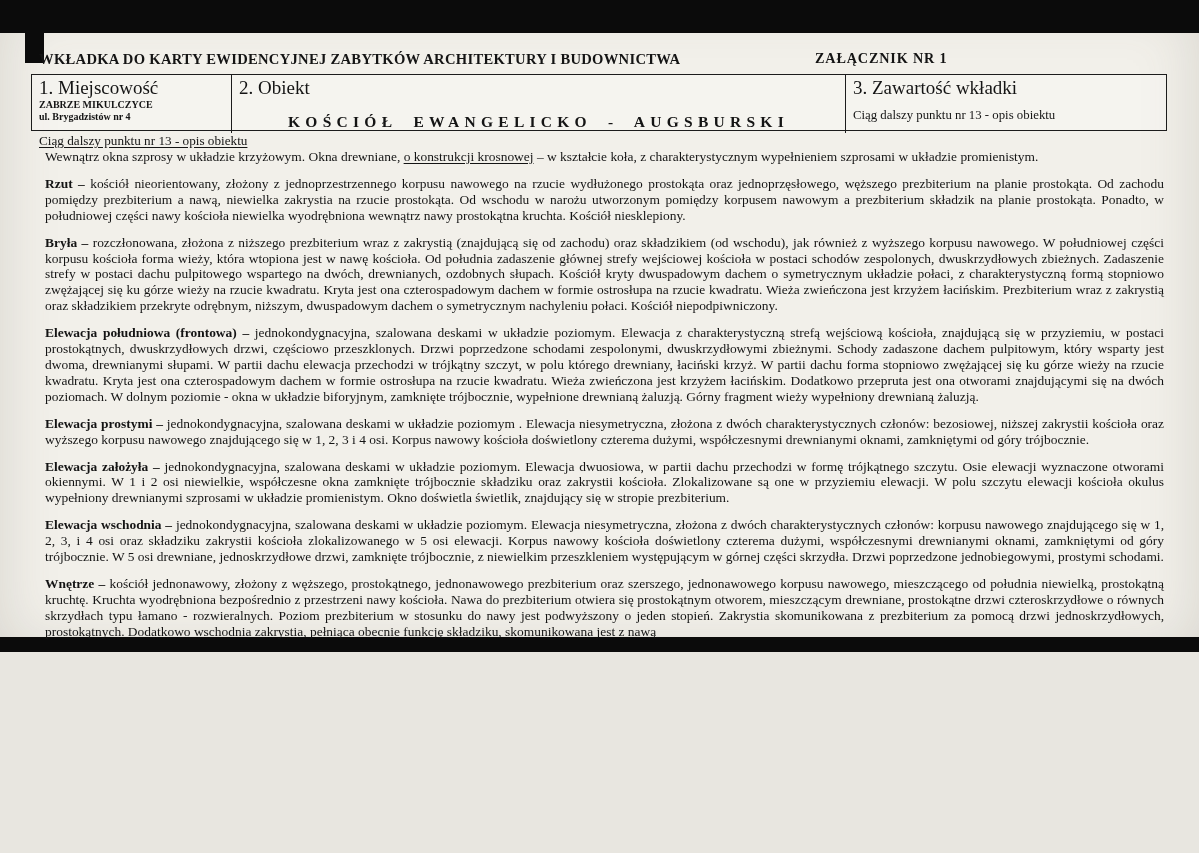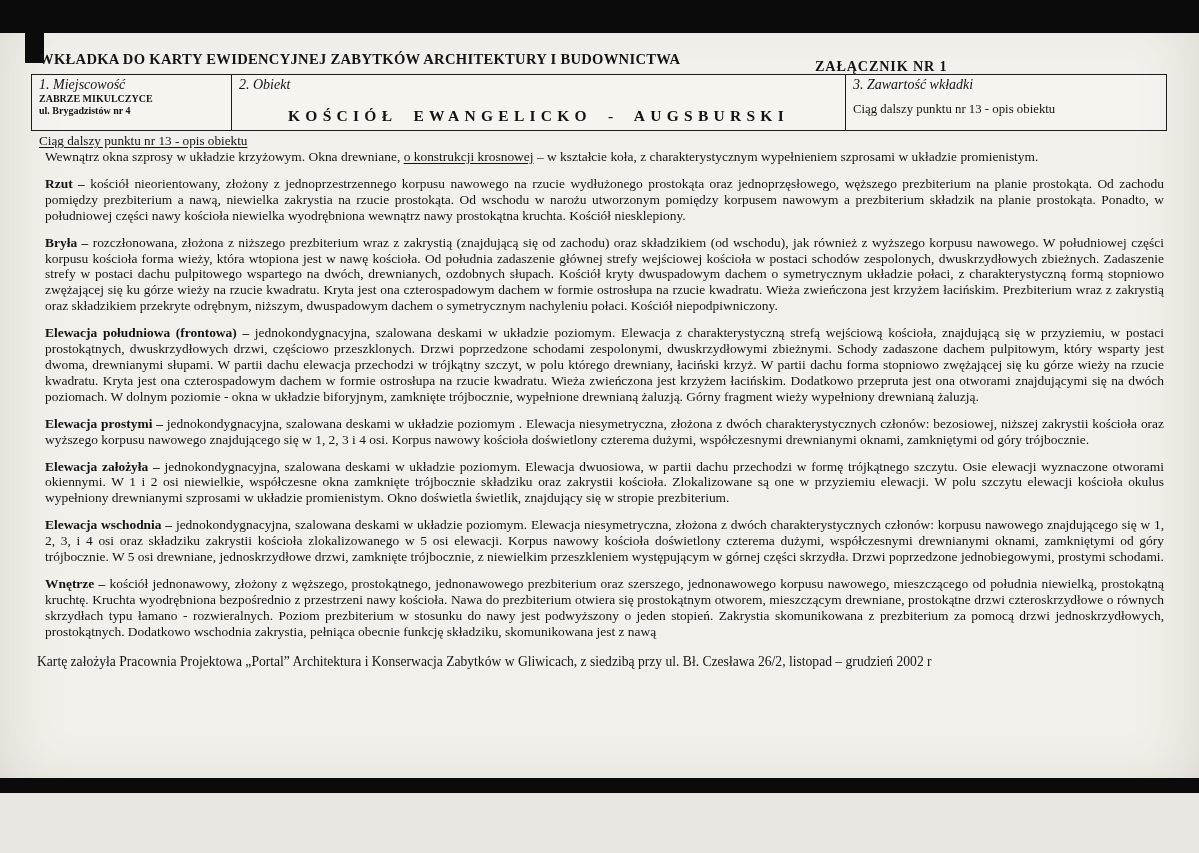--- a/index.html
+++ b/index.html
@@ -3,52 +3,52 @@
 <meta charset="utf-8">
 <style>
   html,body{margin:0;padding:0;}
   body{
     width:1199px;height:853px;
     font-family:"Liberation Serif","DejaVu Serif",serif;
     background:#e8e6e0;
     overflow:hidden;
   }
   .page{
-    position:relative;width:1199px;height:793px;
+    position:relative;width:1199px;height:652px;
     background:#f2f0ea;
     color:#141414;
     overflow:hidden;
     box-shadow:inset 0 0 60px rgba(90,85,70,.18);
   }
   
   .band-top{position:absolute;top:0;left:0;width:1199px;height:33px;background:#0b0b0b;}
   .band-bottom{position:absolute;left:0;bottom:0;width:1199px;height:15px;background:#0b0b0b;}
   .corner-notch{position:absolute;top:33px;left:25px;width:19px;height:30px;background:#0b0b0b;}
 
   
   .header-row{position:absolute;top:50px;left:39px;right:34px;height:20px;}
   .header-title{
     font-weight:bold;font-size:14.6px;letter-spacing:.02em;white-space:nowrap;
   }
   .header-attachment{
-    position:absolute;left:776px;top:8px;
+    position:absolute;left:776px;top:0;
     font-weight:bold;font-size:14.2px;letter-spacing:.06em;white-space:nowrap;
   }
 
   
   .id-table{
     position:absolute;top:74px;left:31px;width:1136px;height:57px;
     border:1.6px solid #1c1c1c;
     display:grid;grid-template-columns:199px 614px 1fr;
     box-sizing:border-box;
     background:rgba(255,255,255,.25);
   }
   .id-cell{box-sizing:border-box;padding:2px 7px 2px 7px;position:relative;}
   .id-cell + .id-cell{border-left:1.6px solid #1c1c1c;}
-  .cell-label{font-style:italic;font-size:14px;line-height:1.15;}
+  .cell-label{font-size:19px;line-height:1.15;}
   .cell1-line{font-weight:bold;font-size:10px;line-height:1.22;white-space:nowrap;}
   .cell2-title{
     text-align:center;font-weight:bold;font-size:15.5px;margin-top:14px;
     letter-spacing:.34em;word-spacing:.45em;white-space:nowrap;
   }
   .cell3-content{font-size:12.8px;margin-top:9px;white-space:nowrap;}
 
   
   .subheading{
     position:absolute;top:133px;left:39px;

